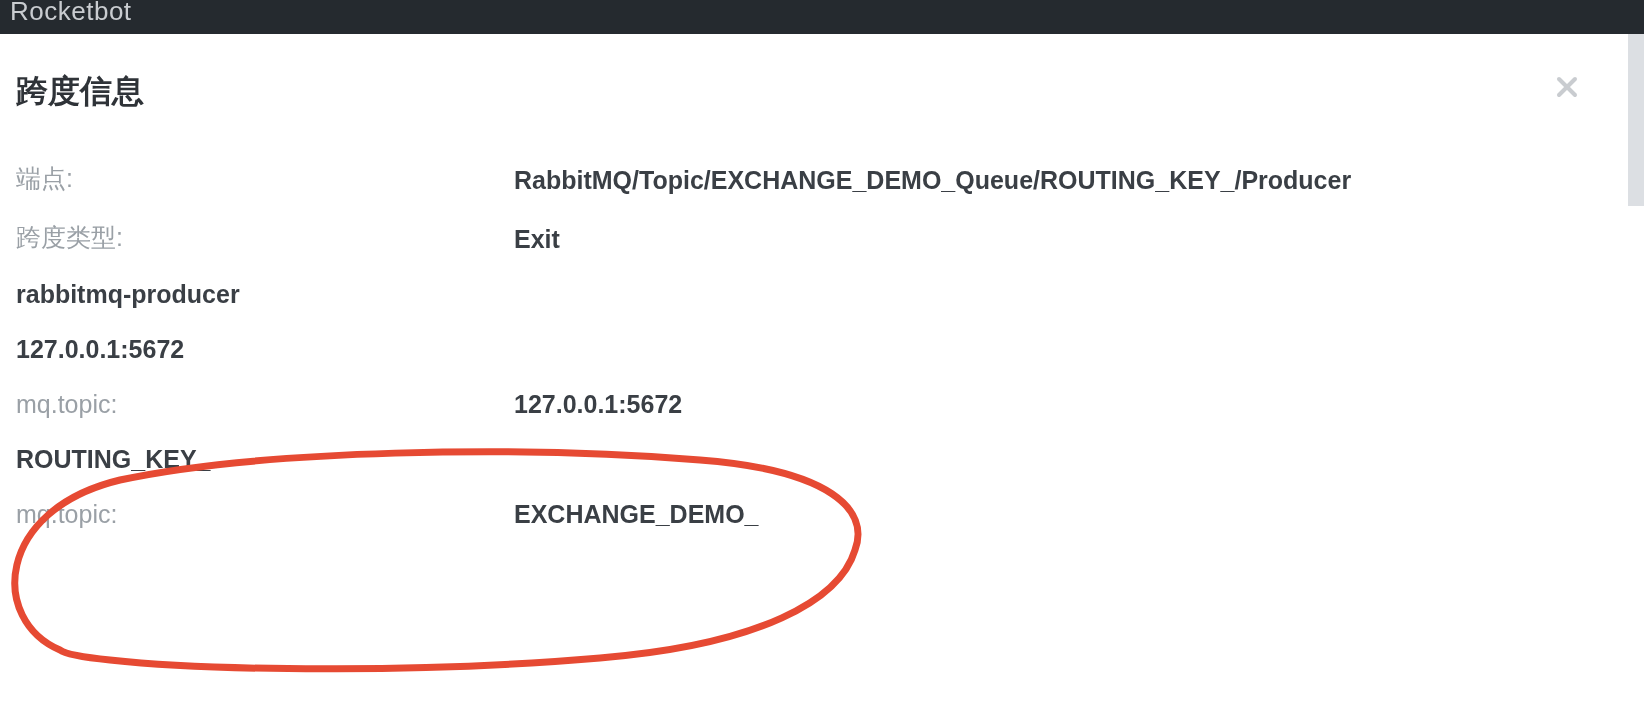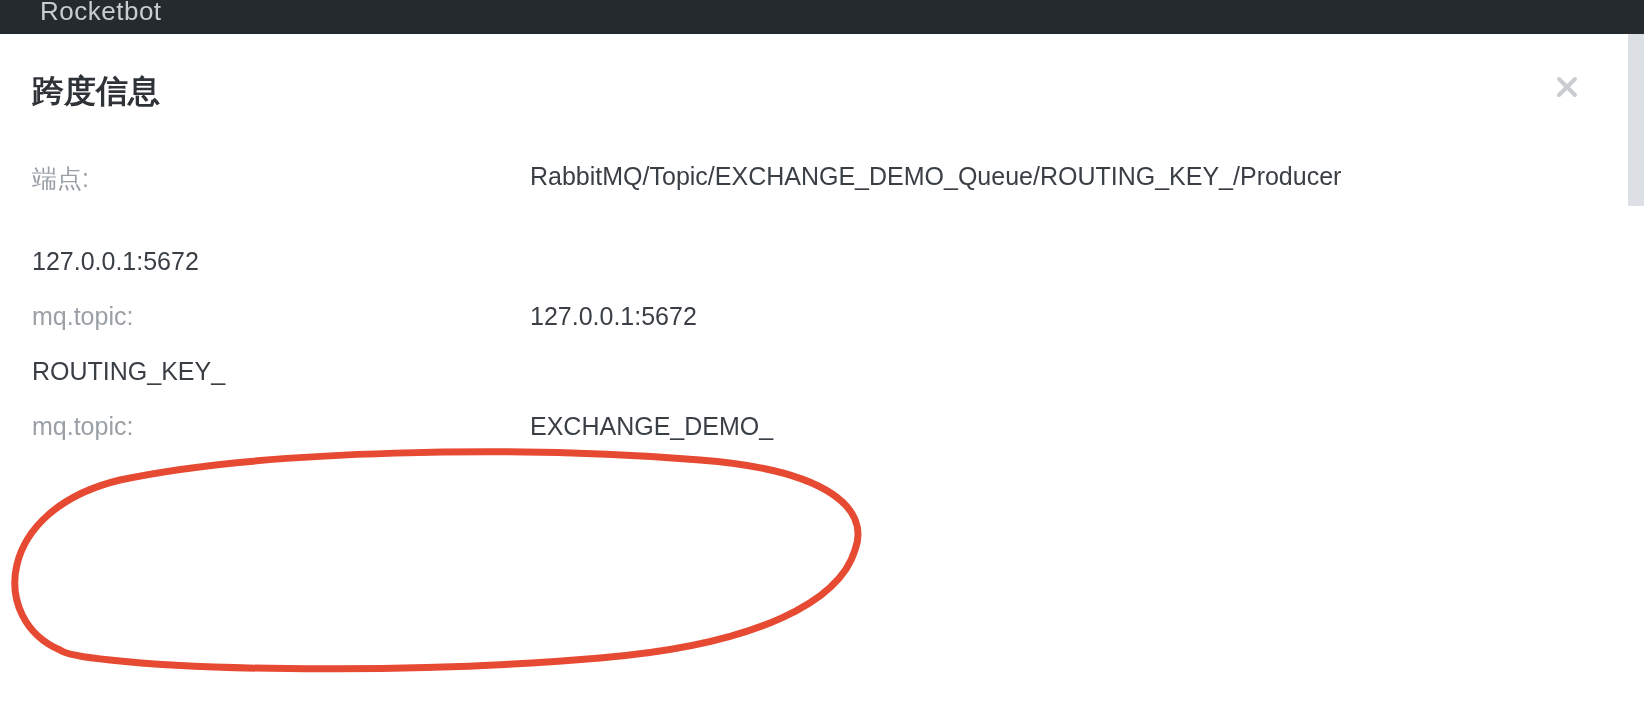--- a/index.html
+++ b/index.html
@@ -10,21 +10,21 @@
     background: #fff;
     overflow: hidden;
     position: relative;
   }
   .topbar {
     width: 100%;
     height: 34px;
     background: #252a2f;
     display: flex;
     align-items: flex-start;
-    padding-left: 40px;
+    padding-left: 10px;
   }
   .brand {
     color: #c9ccd0;
     font-size: 26px;
     line-height: 22px;
     font-weight: 400;
     letter-spacing: 0.5px;
   }
   .backdrop-strip {
     position: absolute;
@@ -34,21 +34,21 @@
     height: 172px;
     background: #dcdfe3;
   }
   .panel {
     position: absolute;
     left: 0;
     top: 34px;
     right: 16px;
     bottom: 0;
     background: #ffffff;
-    padding: 36px 40px 0 32px;
+    padding: 36px 40px 0 16px;
   }
   .panel-title {
     font-size: 32px;
     font-weight: 700;
     color: #2f3338;
     margin-bottom: 48px;
   }
   .close-btn {
     position: absolute;
     top: 36px;
@@ -62,34 +62,34 @@
   }
   .close-btn svg { display:block; }
   .section-title {
     font-size: 28px;
     font-weight: 700;
     color: #2f3338;
     margin-bottom: 34px;
   }
   .row {
     display: flex;
-    align-items: flex-start;
+    align-items: flex-end;
     margin-bottom: 26px;
   }
   .row-label {
     width: 498px;
     color: #9aa0a6;
     font-size: 25px;
     font-weight: 400;
     flex: 0 0 498px;
   }
   .row-value {
     color: #3a3f45;
     font-size: 25px;
-    font-weight: 400;
+    font-weight: 700;
   }
   
   .annotation {
     position: absolute;
     pointer-events: none;
   }
 </style>
 </head>
 <body>
 
@@ -109,20 +109,25 @@
       <line x1="20" y1="4" x2="4" y2="20" stroke="#c9ccd0" stroke-width="4" stroke-linecap="round"></line>
     </svg>
   </div>
 
 
   <div class="row">
     <div class="row-label">端点:</div>
     <div class="row-value">RabbitMQ/Topic/EXCHANGE_DEMO_Queue/ROUTING_KEY_/Producer</div>
   </div>
   <div class="row">
+    <div class="row-label">跨度类型:</div>
+    <div class="row-value">Exit</div>
+  </div>
+  <div class="row">
+    <div class="row-value">rabbitmq-producer</div>
   </div>
   <div class="row">
     <div class="row-value">127.0.0.1:5672</div>
   </div>
   <div class="row">
     <div class="row-label">mq.topic:</div>
     <div class="row-value">127.0.0.1:5672</div>
   </div>
   <div class="row">
     <div class="row-value">ROUTING_KEY_</div>

